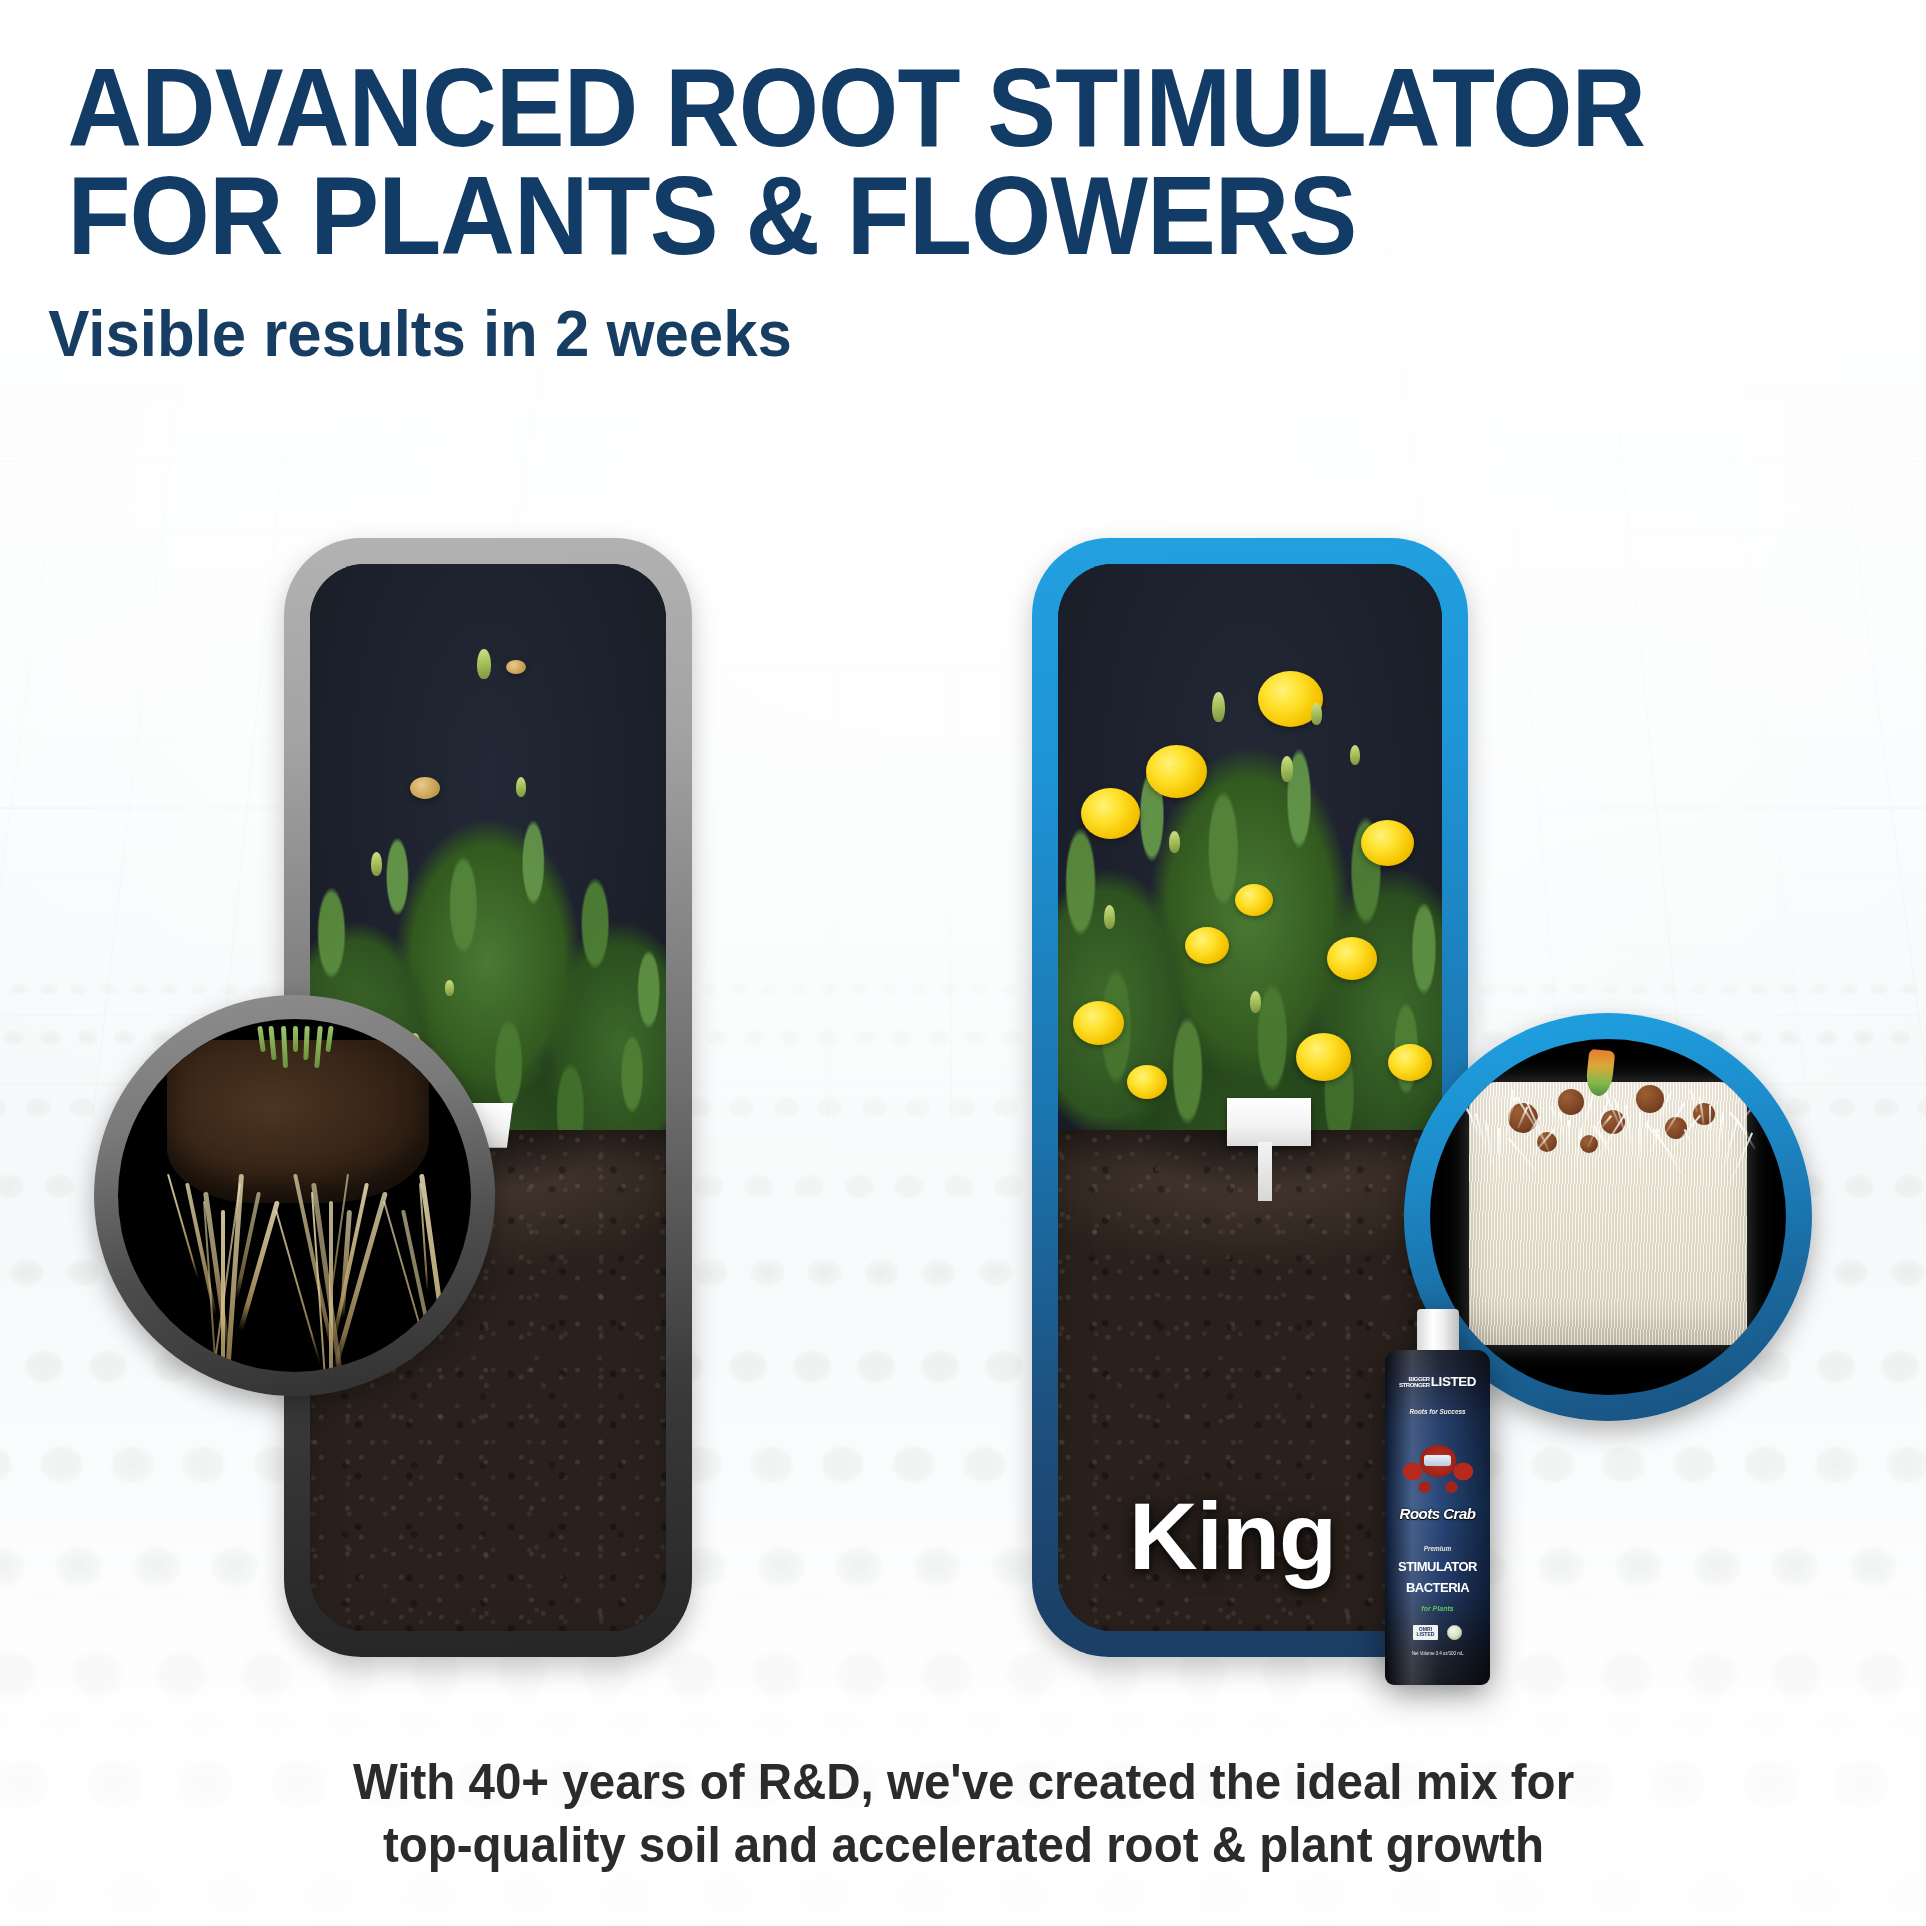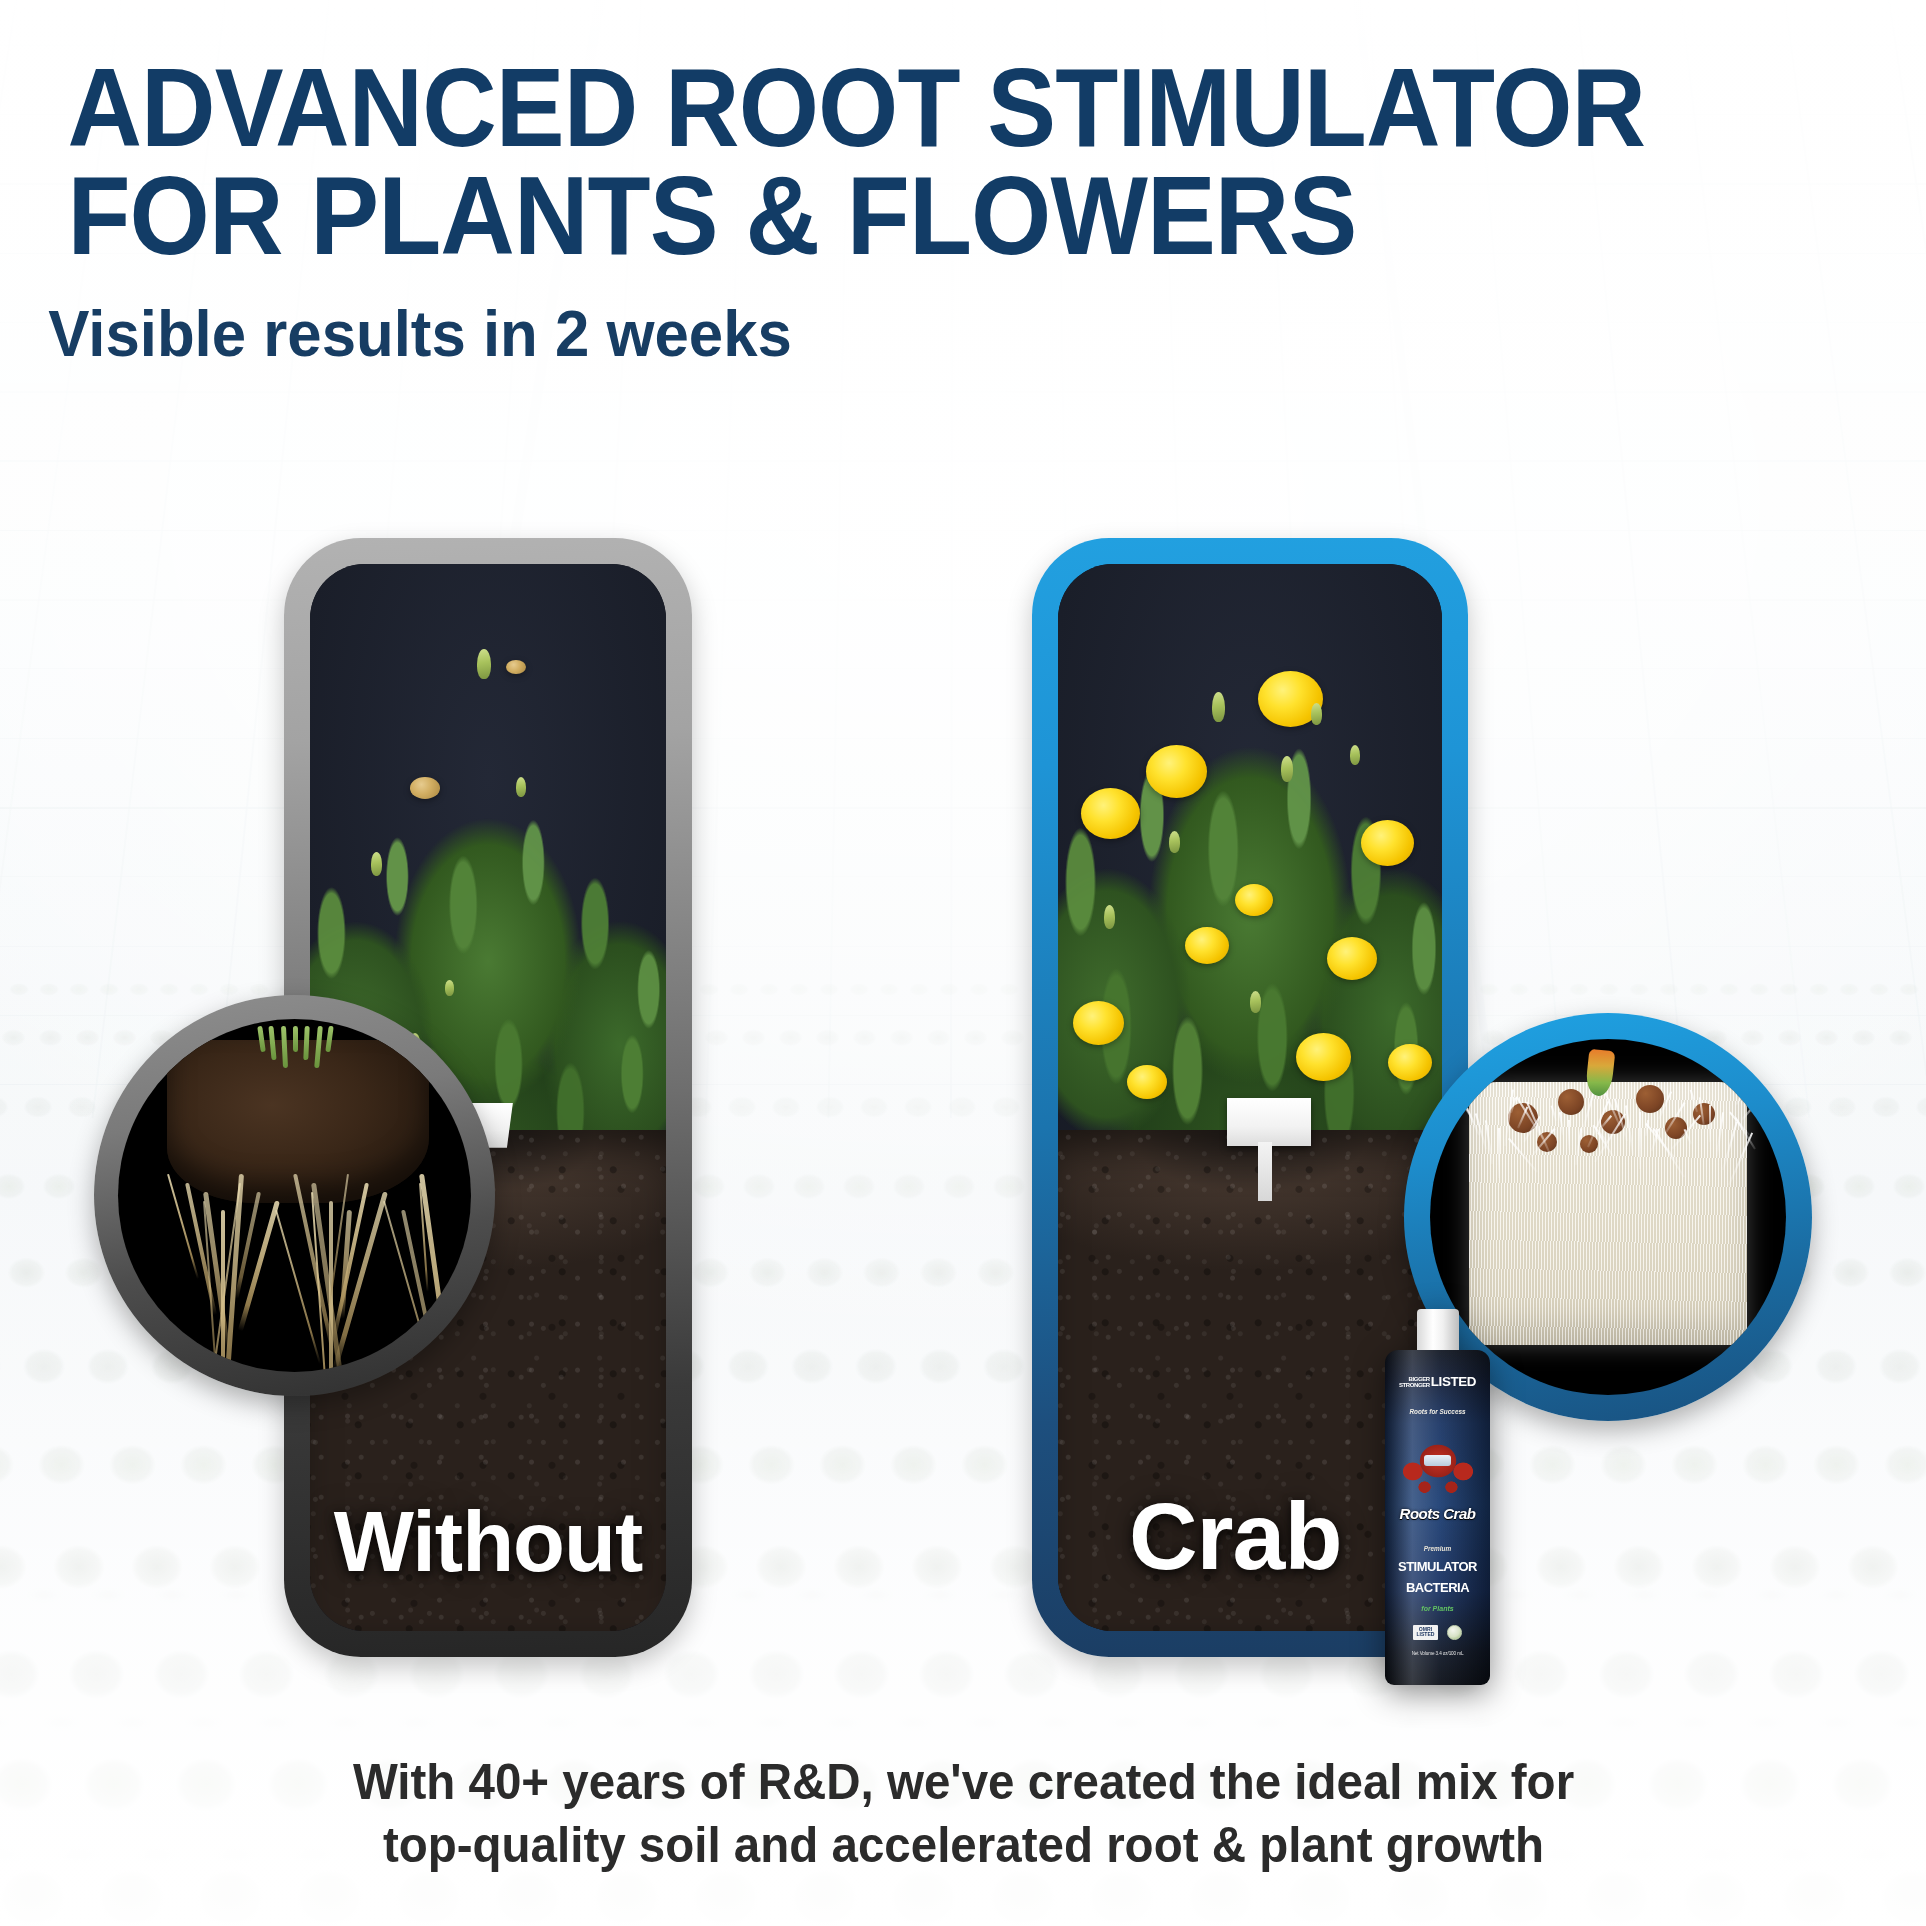--- a/index.html
+++ b/index.html
@@ -387,21 +387,20 @@
       <div class="pot" id="pot-without" style="top: 53%; height: 47%;"></div>
       <div class="tag" id="tag-without" style="left: 33%; top: 50.5%; width: 24%; height: 4.2%; clip-path: polygon(0px 0px, 100% 0px, 93% 100%, 7% 100%);"></div>
     <div class="bloom dull" style="left: 28%; top: 20%; width: 30px; height: 21.4px; z-index: 4;"></div>
         <div class="bloom dull" style="left: 55%; top: 9%; width: 20px; height: 14.3px; z-index: 4;"></div>
         <div class="bud" style="left: 47%; top: 8%; width: 14px; height: 30px; z-index: 4;"></div>
         <div class="bud" style="left: 17%; top: 27%; width: 11px; height: 24px; z-index: 4;"></div>
         <div class="bud" style="left: 58%; top: 20%; width: 10px; height: 20px; z-index: 4;"></div>
         <div class="bud" style="left: 38%; top: 39%; width: 9px; height: 16px; z-index: 4;"></div>
         <div class="bud" style="left: 28%; top: 44%; width: 10px; height: 18px; z-index: 4;"></div>
       </div>
-    <div class="panel-caption" id="caption-without">Without</div>
   </div>
 </div>
 
 <div class="panel" id="panel-with">
   <div class="panel-inner">
     <div class="photo">
       <div class="photo-bg"></div>
       <div class="foliage" id="foliage-with" style="top: 9%; height: 52%;"></div>
       <div id="blooms-with">
           <div class="bloom" style="left: 6%; top: 21%; width: 59px; height: 51px;"></div>
@@ -420,21 +419,21 @@
           <div class="bud" style="left: 66%; top: 13%; width: 11px; height: 22px;"></div>
           <div class="bud" style="left: 29%; top: 25%; width: 11px; height: 22px;"></div>
           <div class="bud" style="left: 12%; top: 32%; width: 11px; height: 24px;"></div>
           <div class="bud" style="left: 50%; top: 40%; width: 11px; height: 22px;"></div>
           <div class="bud" style="left: 76%; top: 17%; width: 10px; height: 20px;"></div>
         </div>
       <div class="pot" id="pot-with" style="top: 53%; height: 47%;"></div>
       <div class="tag" id="tag-with" style="left: 44%; top: 50%; width: 22%; height: 4.5%;"></div>
       <div class="tag-stem" id="tag-stem-with" style="left: 52%; top: 54.2%; height: 5.5%;"></div>
     </div>
-    <div class="panel-caption" id="caption-with">Crab</div>
+    <div class="panel-caption" id="caption-with">King</div>
   </div>
 </div>
 
 <div class="root-circle" id="root-circle-without">
   <div class="root-circle-inner">
     <div id="rootmass-sparse"></div>
     <div id="roots-sparse-strands">
         <div style="position:absolute;left:14%;top:44%;width:2.4px;height:109px;
           background:linear-gradient(180deg,#efe2b8 0%,#d8c28c 45%,#a98f58 80%,rgba(120,96,56,0) 100%);
           transform:rotate(-16deg);transform-origin:top center;border-radius:3px;opacity:0.85;"></div>

